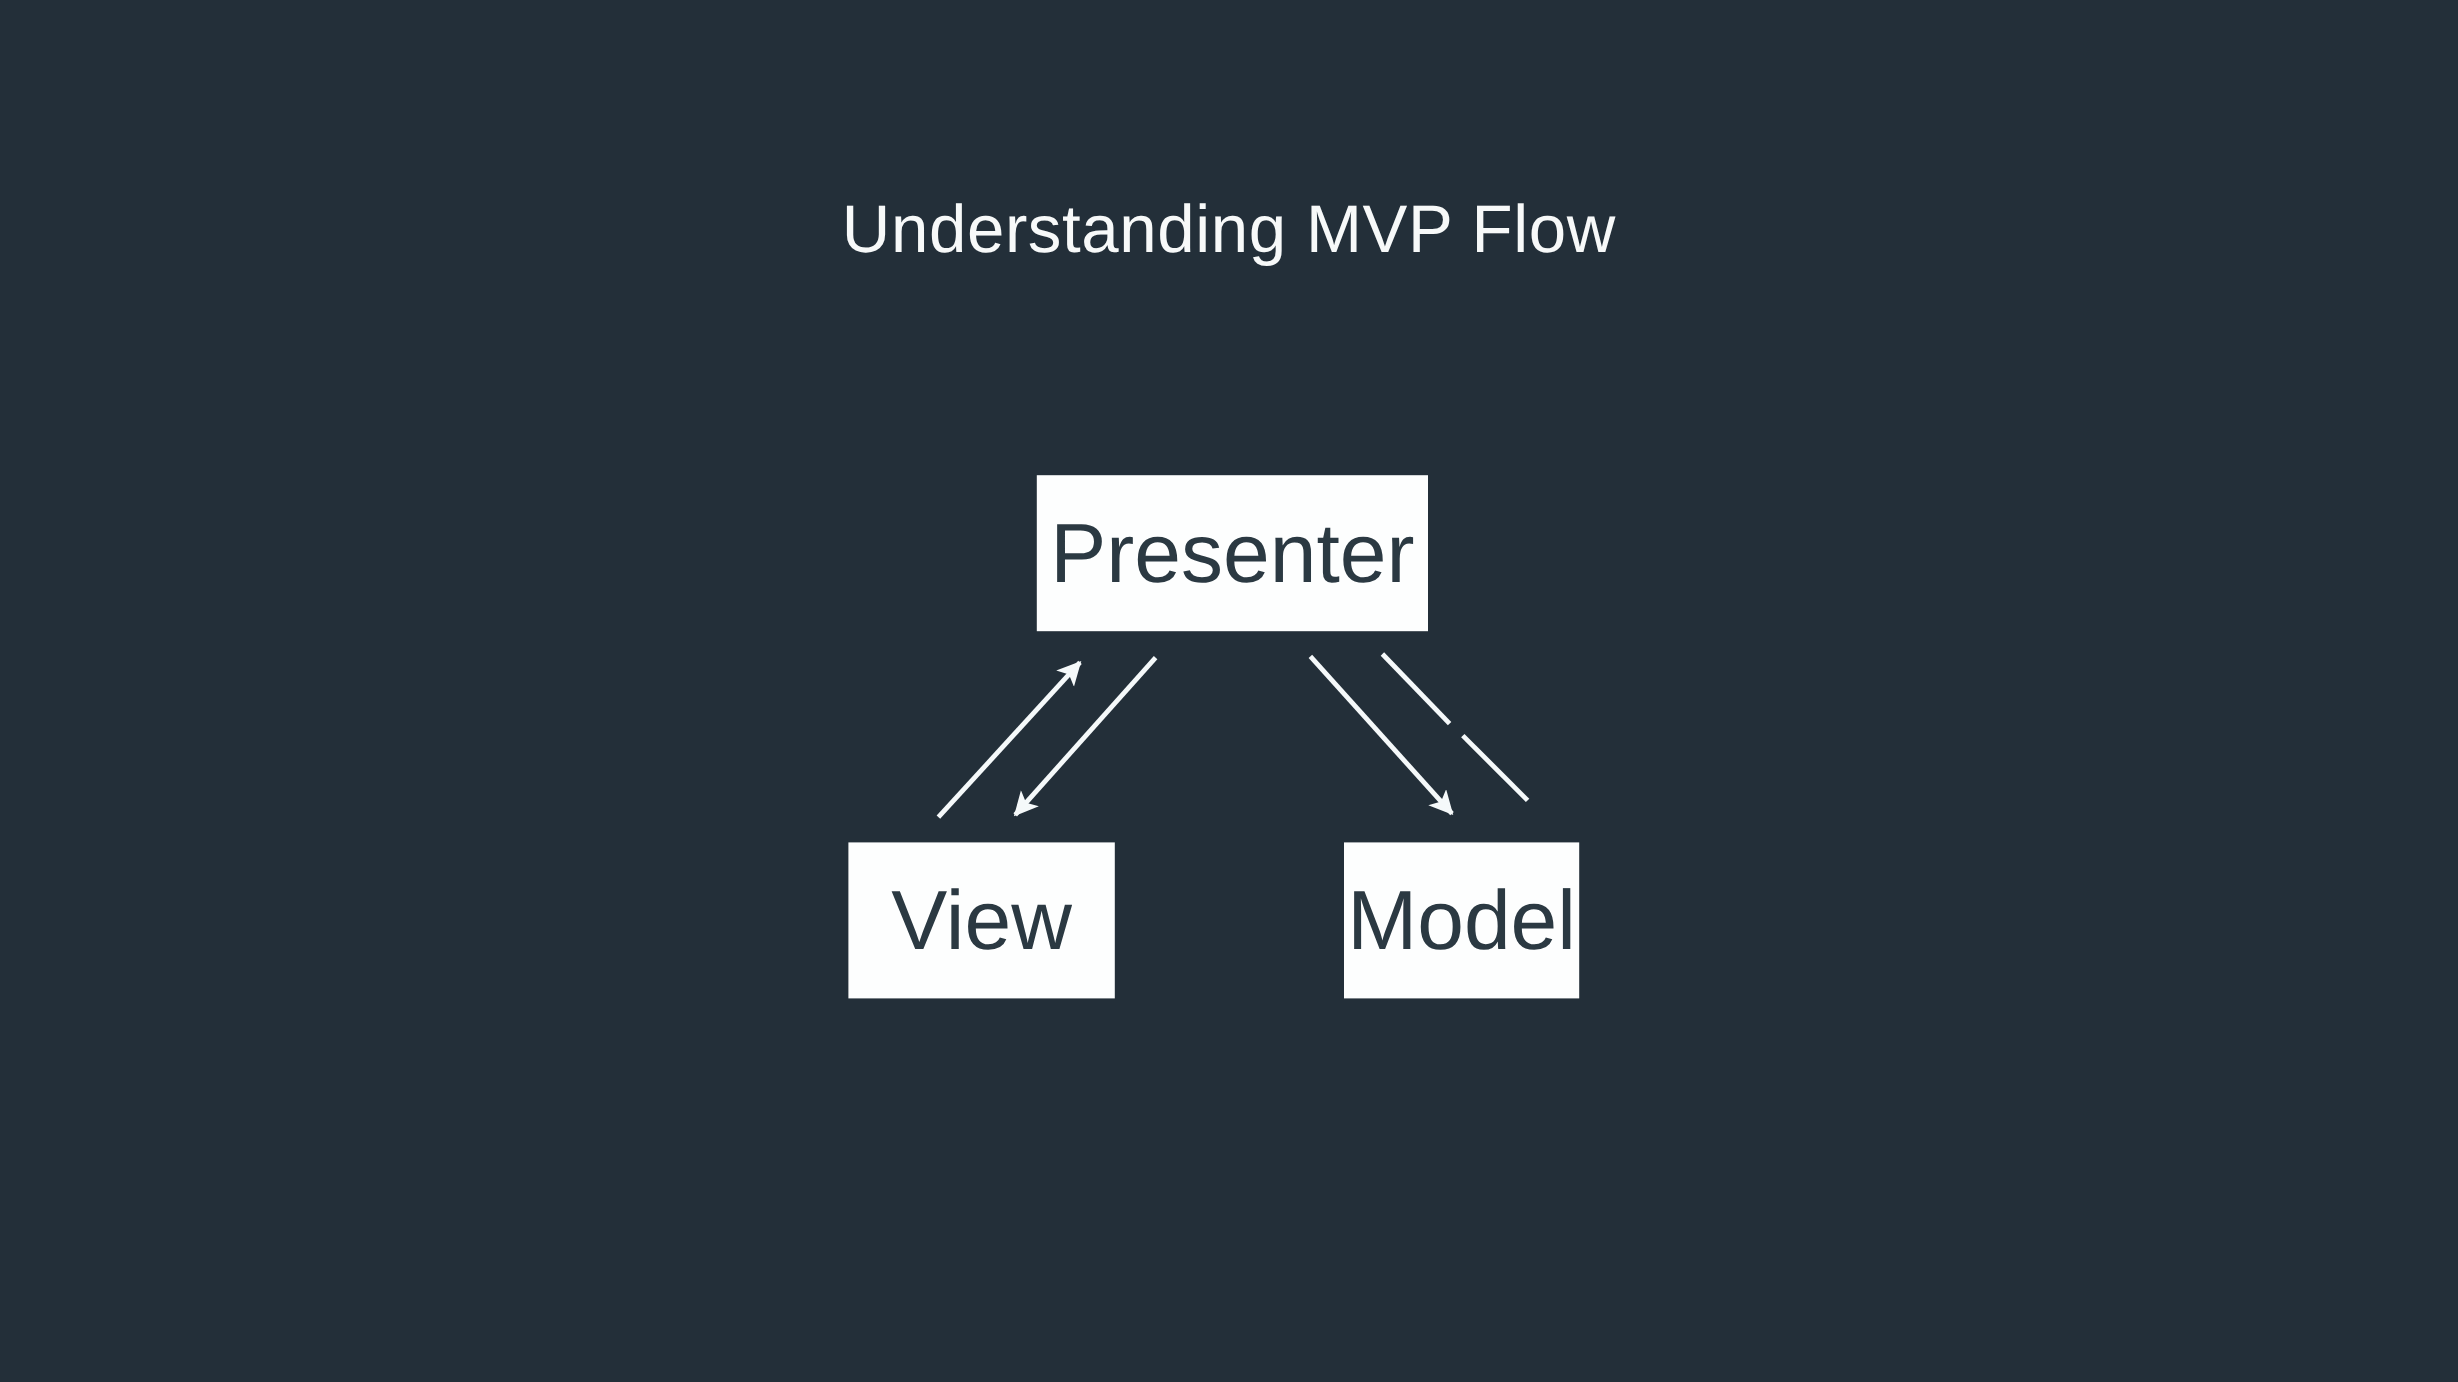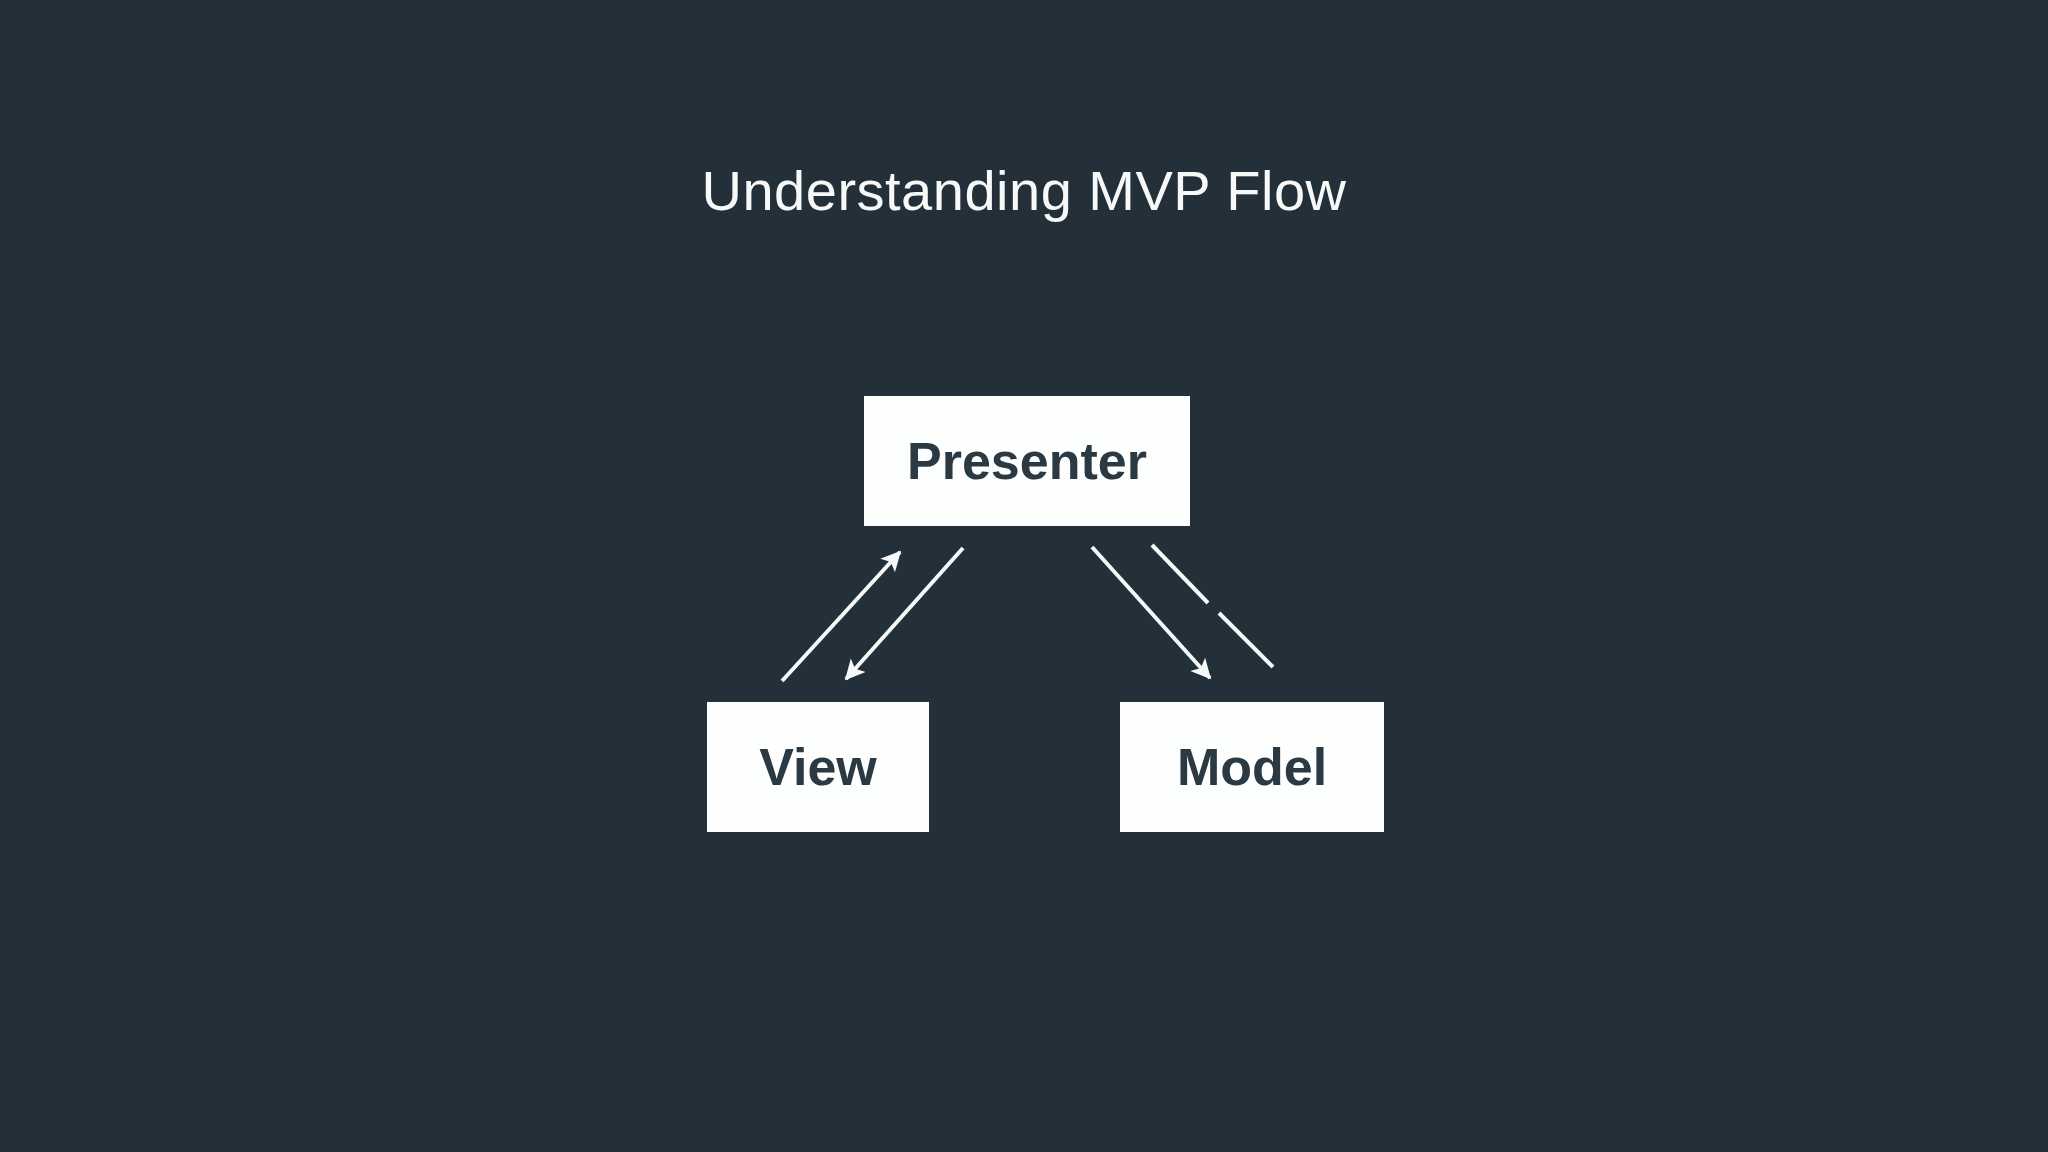--- a/index.html
+++ b/index.html
@@ -31,27 +31,27 @@
     color: var(--title-color);
   }
   .node {
     position: absolute;
     background: var(--node-fill);
     display: flex;
     align-items: center;
     justify-content: center;
   }
   .node-label {
-    font-size: 52px;
-    font-weight: 700;
+    font-size: 70px;
+    font-weight: 400;
     color: var(--node-text);
   }
   .node-presenter { left: 864px; top: 396px; width: 326px; height: 130px; }
   .node-view      { left: 707px; top: 702px; width: 222px; height: 130px; }
-  .node-model     { left: 1120px; top: 702px; width: 264px; height: 130px; }
+  .node-model     { left: 1120px; top: 702px; width: 196px; height: 130px; }
   .edges-layer {
     position: absolute;
     left: 0; top: 0;
     width: 2048px; height: 1152px;
     pointer-events: none;
   }
   .edge {
     stroke: var(--arrow);
     stroke-width: 4;
     fill: none;

